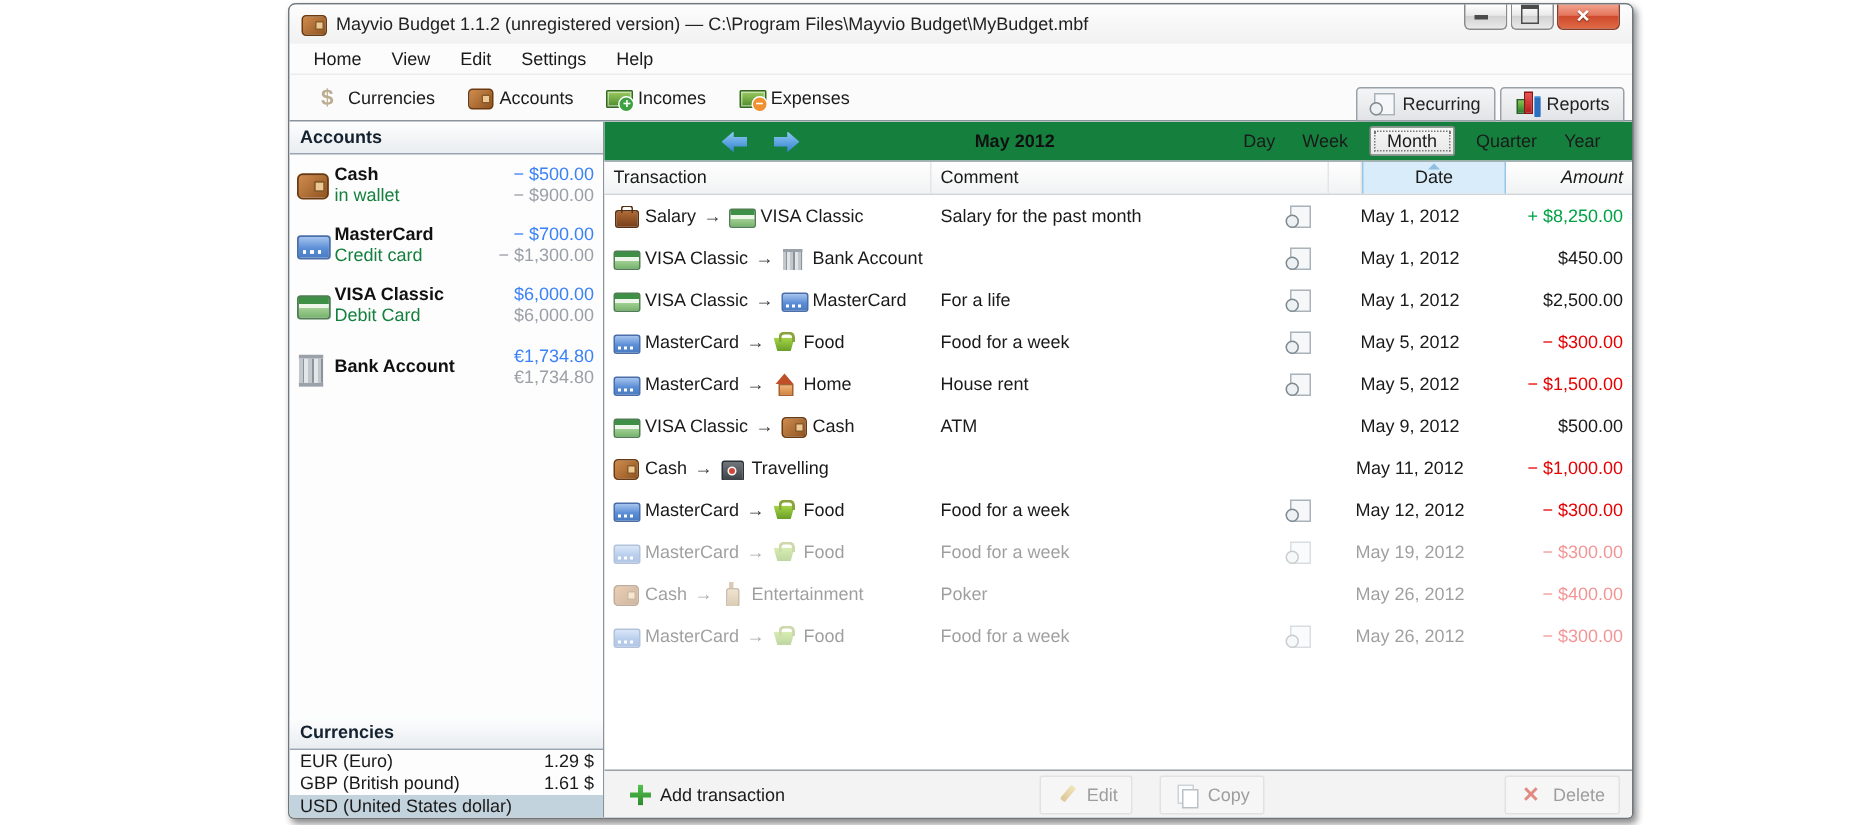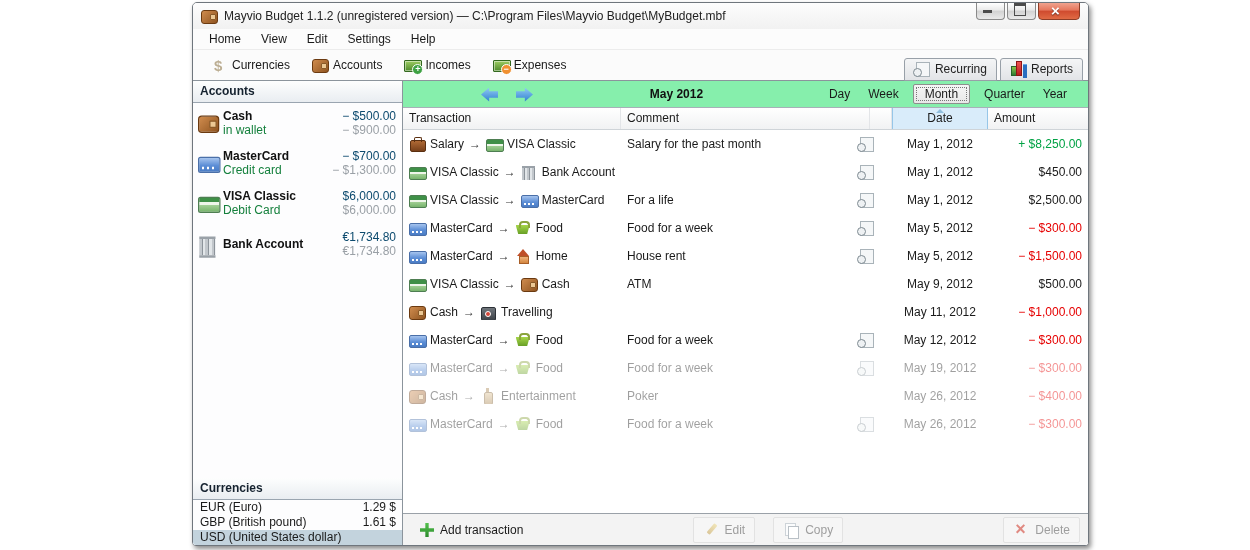--- a/index.html
+++ b/index.html
@@ -33,45 +33,45 @@
   
   .content { flex:1; display:flex; background:#fff; overflow:hidden; }
   .leftpanel { width:210px; flex:0 0 auto; border-right:1px solid #8b949c; display:flex; flex-direction:column; background:#fdfdfe; }
   .phead { height:22px; background:linear-gradient(#fdfefe,#e9edf1); border-bottom:1px solid #9aa5b0; font-weight:bold; color:#15222f; padding:3px 0 0 7px; flex:0 0 auto; }
   .acct { height:40px; display:flex; align-items:center; padding:0 6px 0 7px; }
   .acct .aicon { margin-right:7px; transform:scale(1.25); transform-origin:center; }
   .acol { flex:1; min-width:0; }
   .aname { font-weight:bold; color:#111; line-height:14px; }
   .asub { color:#15803d; line-height:14px; }
   .avals { text-align:right; }
-  .av1 { color:#0c4a6e; line-height:14px; }
+  .av1 { color:#3b82f6; line-height:14px; }
   .av2 { color:#9aa0a6; line-height:14px; }
   .totalbox { border-top:1px solid #c3c9cf; border-bottom:1px solid #c3c9cf; display:flex; padding:7px 6px 8px 7px; }
   .totalbox .tlabel { font-weight:bold; flex:1; }
   .lspacer { flex:1; }
   .crow { height:15px; display:flex; align-items:center; padding:0 6px 0 7px; line-height:15px; }
   .crow .cname { flex:1; }
   .crow.sel { background:#c3d3dd; }
 
   .rightpanel { flex:1; display:flex; flex-direction:column; background:#fff; min-width:0; }
-  .navbar { height:26px; display:flex; align-items:center; flex:0 0 auto; background:#86efac; }
+  .navbar { height:26px; display:flex; align-items:center; flex:0 0 auto; background:#15803d; }
   .navarrows { display:flex; gap:18px; margin-left:78px; }
   .period { flex:1; text-align:center; font-weight:bold; color:#111; }
   .views { display:flex; align-items:center; margin-right:12px; }
   .view { padding:2px 9px; }
   .view.selected { border:1px solid #8e8e8e; border-radius:2px; background:linear-gradient(#f6f6f6,#e8e8e8); outline:1px dotted #777; outline-offset:-4px; padding:2px 11px; margin:0 5px; }
 
   .thead { height:23px; display:flex; background:linear-gradient(#ffffff,#f1f2f3); border-top:1px solid #a8b0b8; border-bottom:1px solid #cfd4d8; flex:0 0 auto; }
   .thead > div { padding:3px 6px 0; border-right:1px solid #e3e5e8; position:relative; }
   .h-trans { width:218px; }
   .h-comment { flex:1; }
   .h-rec { width:22px; }
   .h-date { width:96px; text-align:center; background:#d9ecfa; border-left:1px solid #96c6e8; border-right:1px solid #96c6e8 !important; }
   .h-date::before { content:""; position:absolute; top:1px; left:50%; margin-left:-4px; border-left:4px solid transparent; border-right:4px solid transparent; border-bottom:4px solid #8fbede; }
-  .h-amount { width:100px; border-right:none !important; }
+  .h-amount { width:84px; text-align:right; border-right:none !important;font-style:italic; }
 
   .tbody { flex:1; overflow:hidden; }
   .trow { height:28px; display:flex; align-items:center; }
   .c-trans { width:218px; padding-left:6px; display:flex; align-items:center; white-space:nowrap; overflow:hidden; }
   .c-trans .ic { margin-right:5px; flex:0 0 auto; }
   .c-trans .arrow { margin:0 5px; color:#333; }
   .c-comment { flex:1; padding:0 6px; white-space:nowrap; overflow:hidden; }
   .c-rec { width:22px; display:flex; align-items:center; }
   .c-date { width:120px; text-align:center; }
   .c-amount { width:88px; text-align:right; padding-right:6px; }

